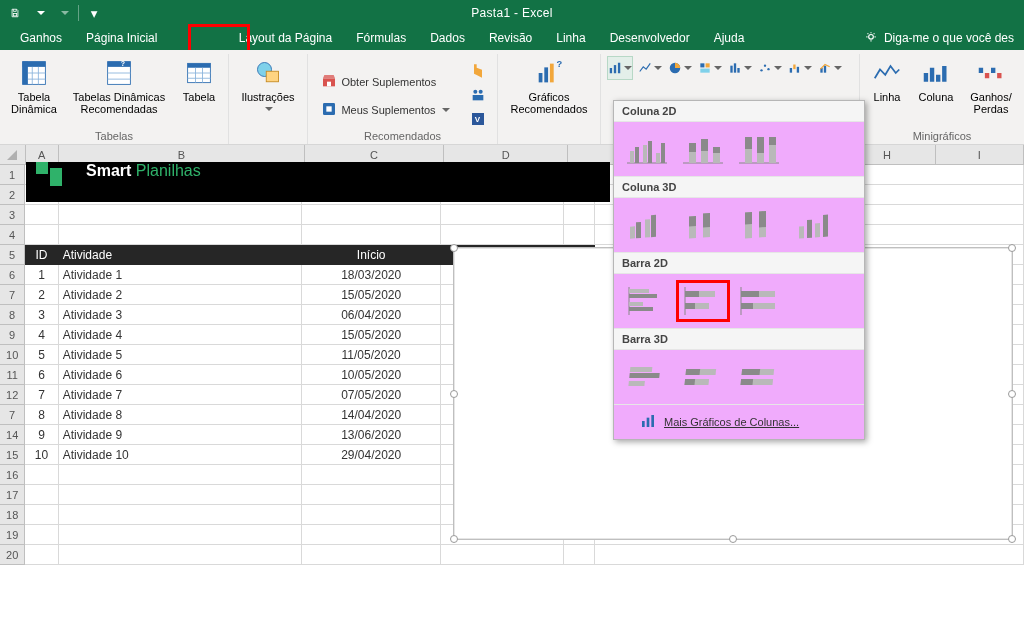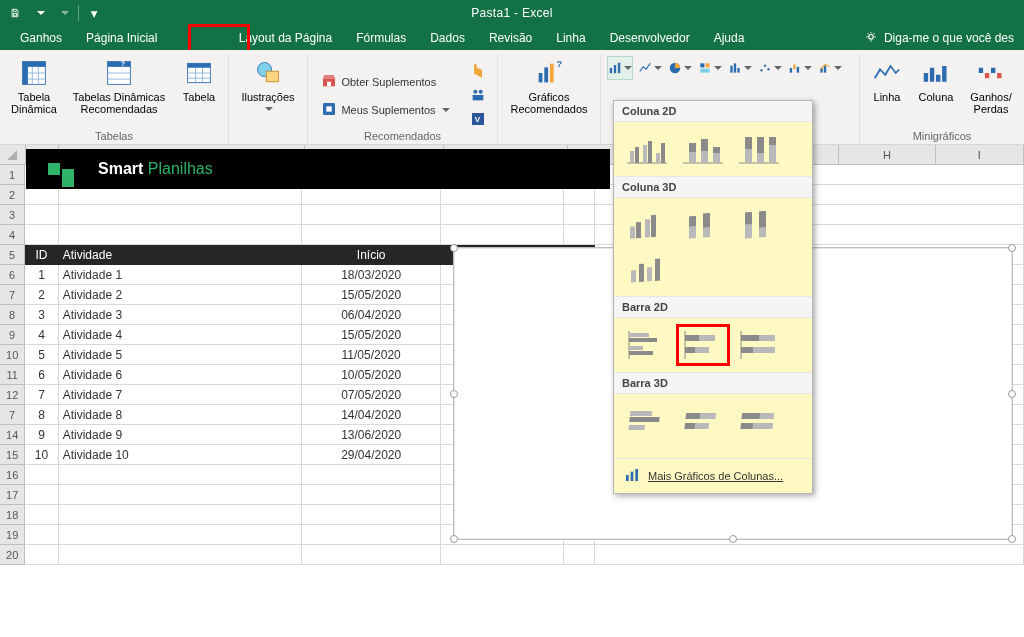--- a/index.html
+++ b/index.html
@@ -55,39 +55,39 @@
     .ico32 { width:32px; height:32px; display:flex; align-items:center; justify-content:center; color:#2b6cb0; }
     .sup-row {
       display:flex; align-items:center; gap:4px; font-size:11px; padding:2px 4px;
       cursor:pointer; border:1px solid transparent; white-space:nowrap;
     }
     .sqbtn { width:22px; height:22px; display:flex; align-items:center; justify-content:center;
       border:1px solid transparent; cursor:pointer; }
 
     
     .chart-menu {
-      position:absolute; left:613px; top:100px; width:200px;
-      background:#fef9c3; border:1px solid #b6b6b6;
+      position:absolute; left:613px; top:100px; width:252px;
+      background:#f0abfc; border:1px solid #b6b6b6;
       box-shadow:2px 2px 6px rgba(0,0,0,.35);
       z-index:50;
     }
     .chart-sec-h {
       font-size:11px; font-weight:600; color:#444; background:#f5f5f5;
       padding:4px 8px; border-bottom:1px solid #e6e6e6; border-top:1px solid #e6e6e6;
     }
     .chart-sec-h:first-child { border-top:none; }
     .chart-grid { display:flex; gap:2px; padding:6px 6px; flex-wrap:wrap;}
     .chart-item {
       width:54px; height:42px; border:1px solid transparent; display:flex;
       align-items:center; justify-content:center; cursor:pointer;
     }
     .chart-item.selected { border:3px solid #ff0000; }
     .chart-more {
-      display:flex; align-items:center; gap:8px; padding:8px 10px; font-size:11px;
-      border-top:1px solid #e6e6e6; cursor:pointer;margin-top:10px;
+      display:flex; align-items:center; gap:8px; padding:8px 26px; font-size:11px;
+      border-top:1px solid #e6e6e6; cursor:pointer;
     }
 
     
     .colrow { display:flex; height:20px; background:#e6e6e6; border-bottom:1px solid #bfbfbf;}
     .colrow .rownum-gutter {
       width:26px; background:#e6e6e6; border-right:1px solid #bfbfbf; display:flex;
       align-items:center; justify-content:center;
     }
     .colrow .ch {
       border-right:1px solid #bfbfbf; display:flex; align-items:center; justify-content:center;
@@ -104,23 +104,23 @@
       font-size:11px; color:#555; cursor:pointer;
     }
     .row .cell {
       border-right:1px solid #d9d9d9; border-bottom:1px solid #d9d9d9;
       font-size:12px; padding:0 4px; overflow:hidden; white-space:nowrap;
       display:flex; align-items:center;
     }
 
     
     .brand {
-      position:absolute; left:26px; top:4px; height:40px; width:584px;
-      background:#000; color:#fff; display:flex; align-items:center; gap:10px;
-      padding-left:22px; font-size:16px;
+      position:absolute; left:26px; top:17px; height:40px; width:584px;
+      background:#000; color:#fff; display:flex; gap:10px;
+      padding-left:10px; font-size:16px;
     }
     .brand .logo { display:flex; gap:2px; }
     .brand .logo span {
       width:12px; height:12px; background:#2fb26a; display:block;
     }
     .brand b { font-weight:700; }
     .brand em { font-style:normal; color:#2fb26a; }
 
     
     .thdr {

